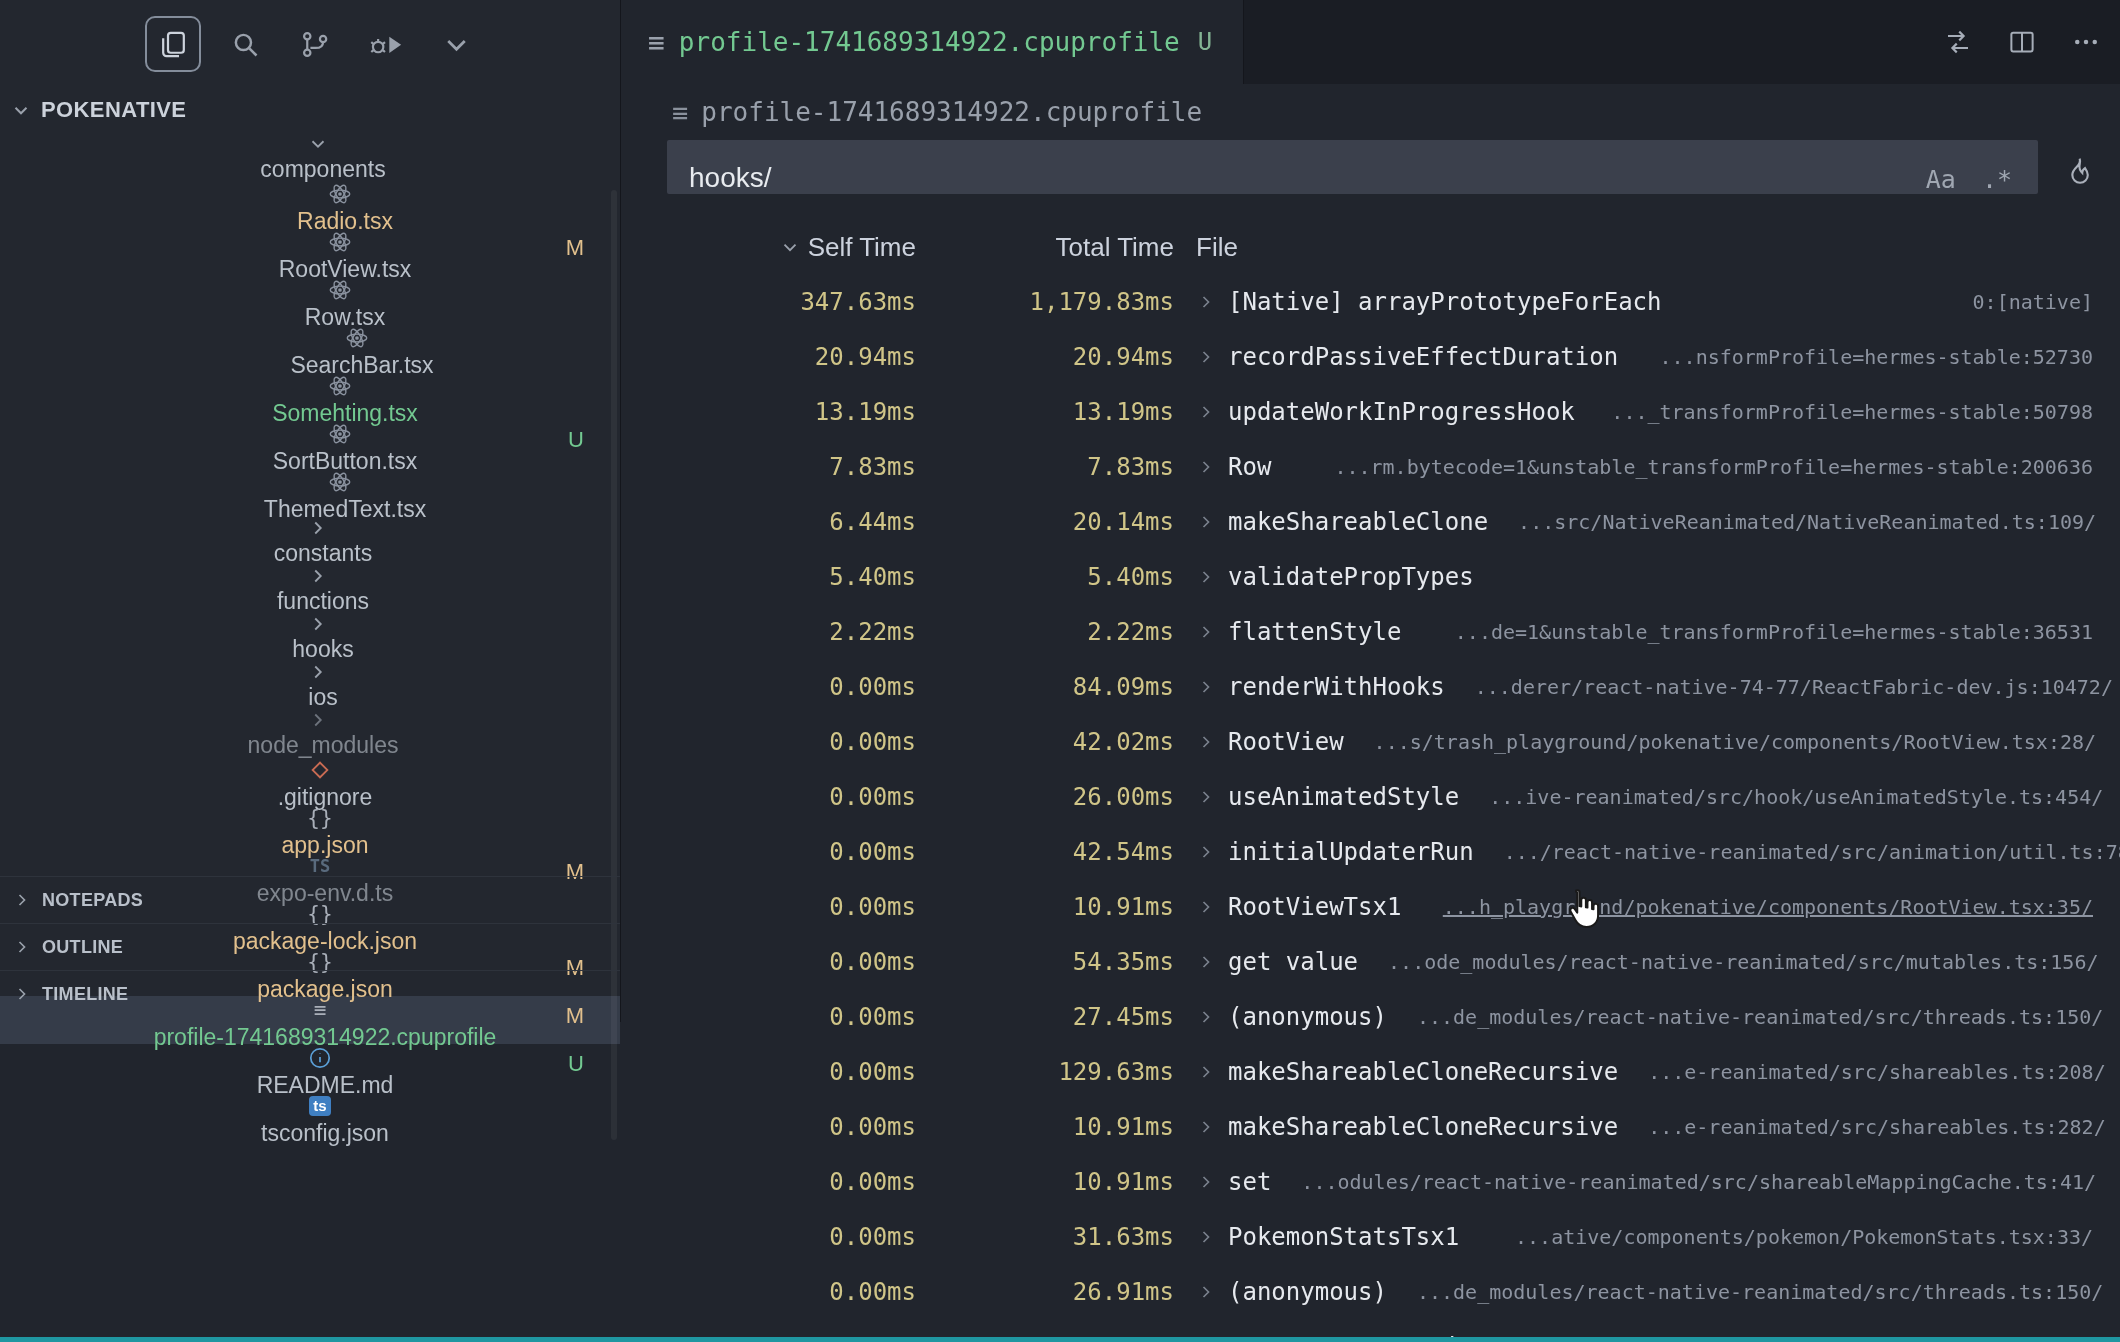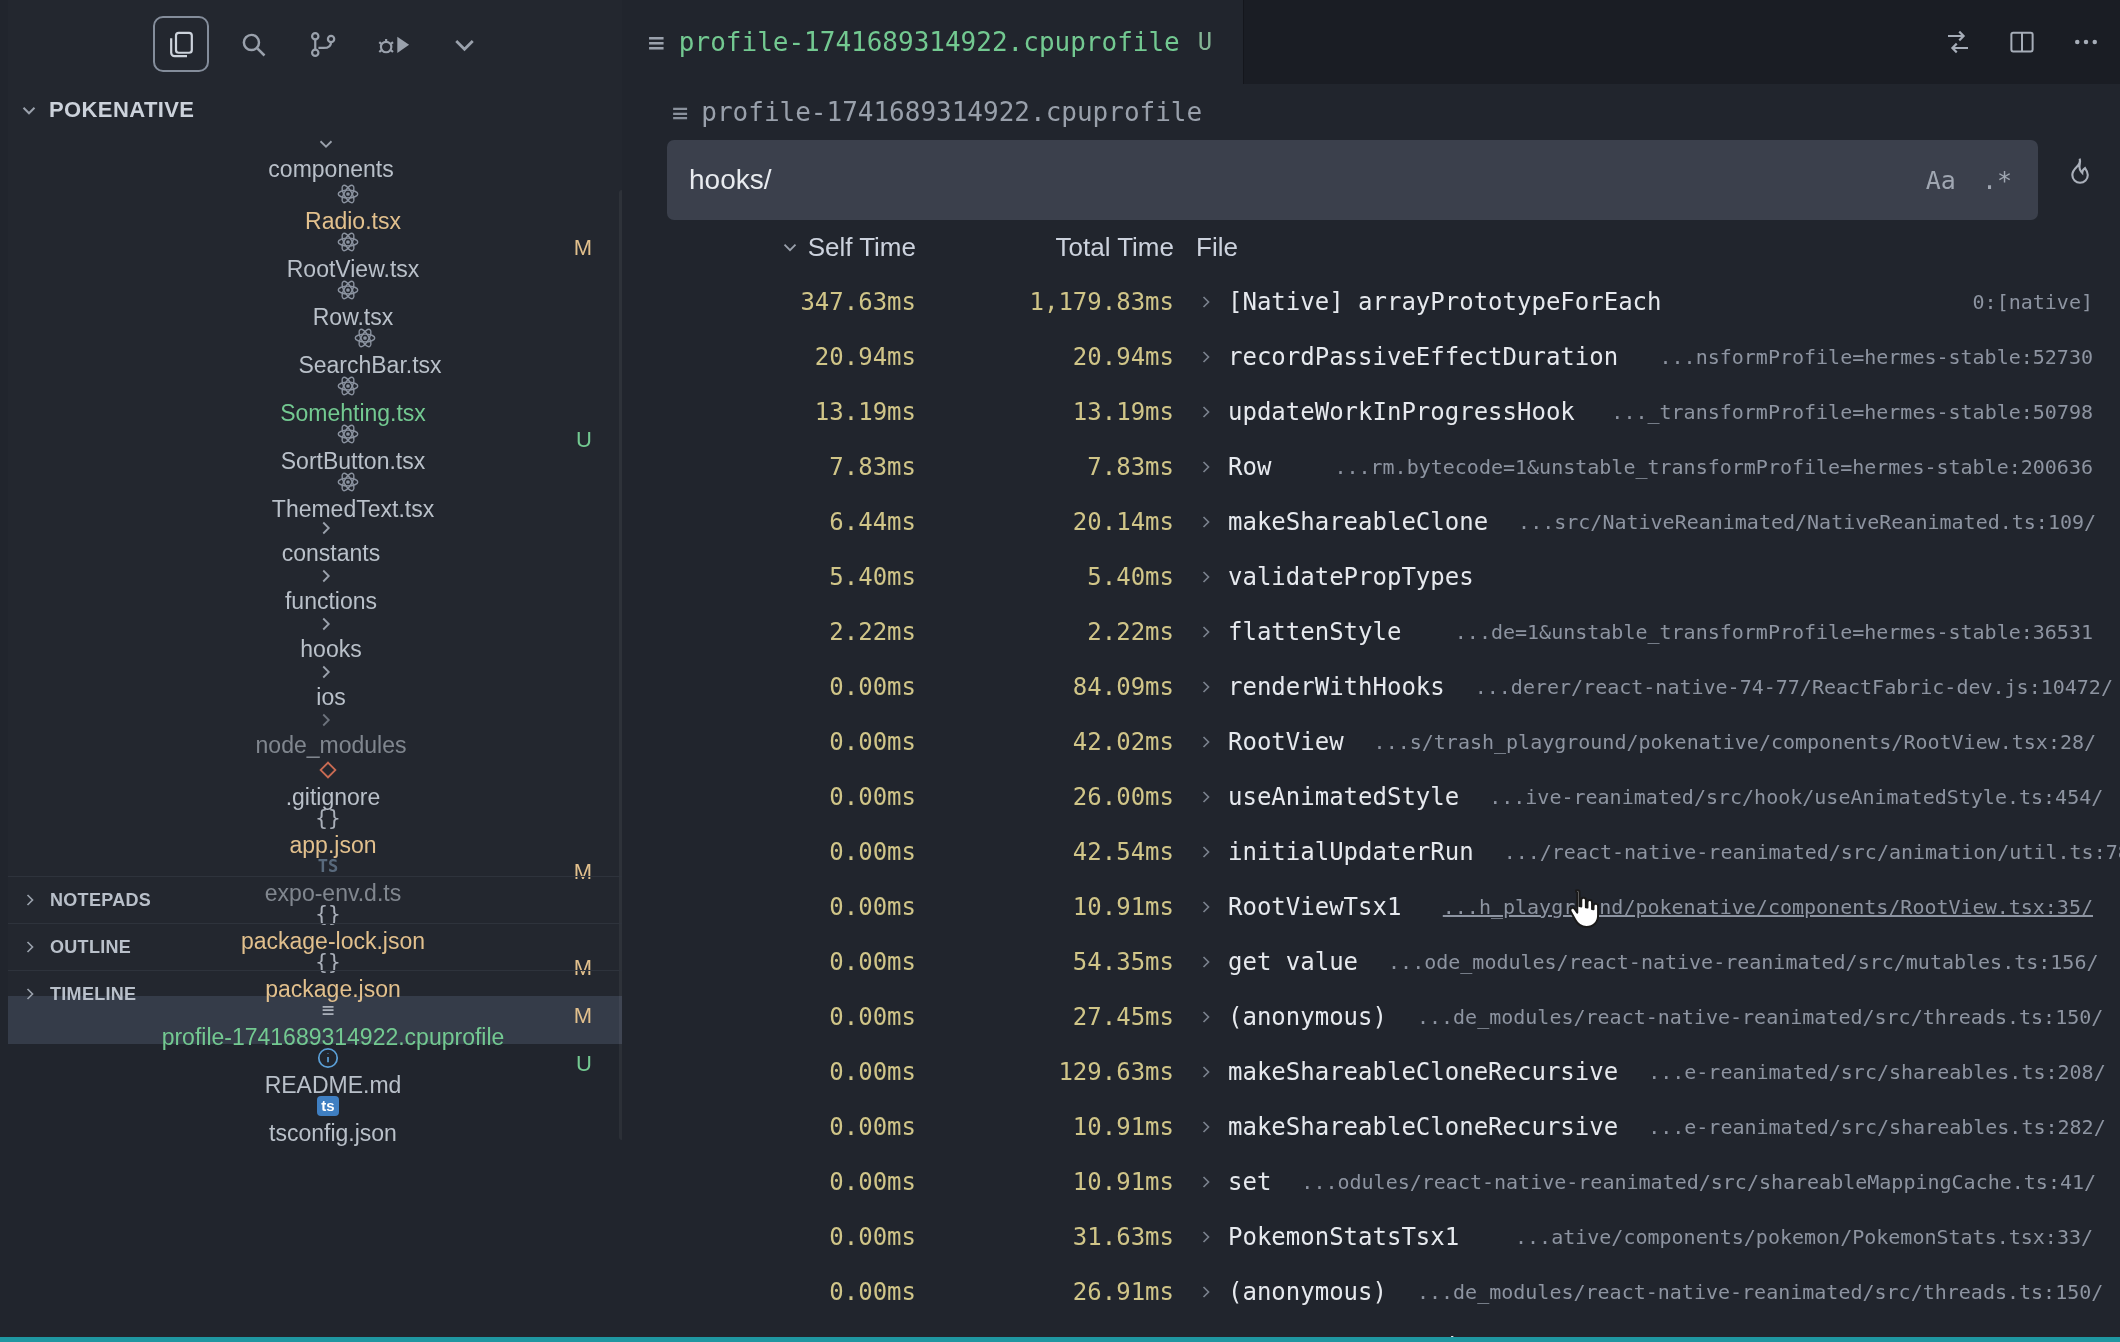--- a/index.html
+++ b/index.html
@@ -4,21 +4,21 @@
 <style>
   :root{
     --green:#73c991; --yellow:#e2c08d; --time:#d0c588; --teal:#1f97a1;
     --sidebar-bg:#23272f; --editor-bg:#21252d; --tabbar-bg:#1a1d24; --input-bg:#3b404c;
   }
   *{box-sizing:border-box; margin:0; padding:0;}
   html,body{background:#111; font-family:"Liberation Sans", sans-serif;}
   .app{position:relative; width:2120px; height:1342px; background:var(--editor-bg); overflow:hidden; user-select:none;}
 
   
-  .sidebar{position:absolute; left:8px; top:0; width:621px; height:1022px; background:var(--sidebar-bg); border-right:1px solid #14161c;}
+  .sidebar{position:absolute; left:0; top:0; width:621px; height:1022px; background:var(--sidebar-bg); border-right:1px solid #14161c;}
   .activity-row{position:relative; height:88px;}
   .act-btn{position:absolute; top:16px; width:56px; height:56px; display:flex; align-items:center; justify-content:center; color:#9aa1ac; border-radius:10px;}
   .act-btn svg{width:33px; height:33px;}
   .act-btn.active{border:2px solid #848d9b; color:#cdd3dc;}
   .project-header{height:44px; display:flex; align-items:center; gap:9px; padding-left:10px; color:#ccd2db; font-weight:700; font-size:22px; letter-spacing:.4px;}
   .project-header svg{width:22px; height:22px; color:#9aa1ac;}
 
   .tree{position:absolute; top:132px; left:0; right:0;}
   .titem{height:48px; display:flex; align-items:center; font-size:23px; color:#b9c0c9; white-space:nowrap;flex-direction:column;}
   .titem.selected{background:#353c49;}
@@ -53,21 +53,21 @@
   .tab-file-icon{color:#9aa1ac; font-size:28px;}
   .tab-badge{color:#84b494; font-size:24px; margin-left:4px;}
   .tabbar-actions{position:absolute; right:16px; top:0; height:84px; display:flex; align-items:center; gap:28px; color:#a6adb8;}
   .tabbar-actions .tb-btn{width:36px; height:36px; display:flex; align-items:center; justify-content:center;}
   .tabbar-actions svg{width:30px; height:30px;}
 
   .breadcrumb{height:56px; display:flex; align-items:center; gap:13px; padding-left:50px; color:#99a0ab; font-family:"DejaVu Sans Mono", monospace; font-size:26px;}
   .bc-icon{font-size:27px; color:#8a919c;}
 
   .filter-row{position:relative; height:64px;}
-  .finput{position:absolute; left:45px; right:82px; top:0; height:80px; background:var(--input-bg); border-radius:7px; display:flex; align-items:center;}
+  .finput{position:absolute; left:45px; right:82px; top:0; height:54px; background:var(--input-bg); border-radius:2px; display:flex; align-items:flex-end;}
   .finput input{flex:1; background:transparent; border:none; outline:none; color:#e8ebef; font-size:28px; font-family:"Liberation Sans", sans-serif; padding:0 0 0 22px;}
   .fctl{color:#a0a7b2; font-size:25px; font-family:"DejaVu Sans Mono", monospace; margin-right:26px;}
   .flame-btn{position:absolute; right:12px; top:7px; width:58px; height:48px; display:flex; align-items:center; justify-content:center; color:#aab0ba;}
   .flame-btn svg{width:32px; height:32px;}
 
   .thead{display:flex; align-items:center; height:54px; margin-top:16px; color:#ccd2dd; font-size:26px;}
   .h-self{width:294px; display:flex; justify-content:flex-end; align-items:center; gap:7px;}
   .h-self svg{width:22px; height:22px; color:#9aa1ac;}
   .h-total{width:258px; text-align:right;}
   .h-file{flex:1; padding-left:22px;}

